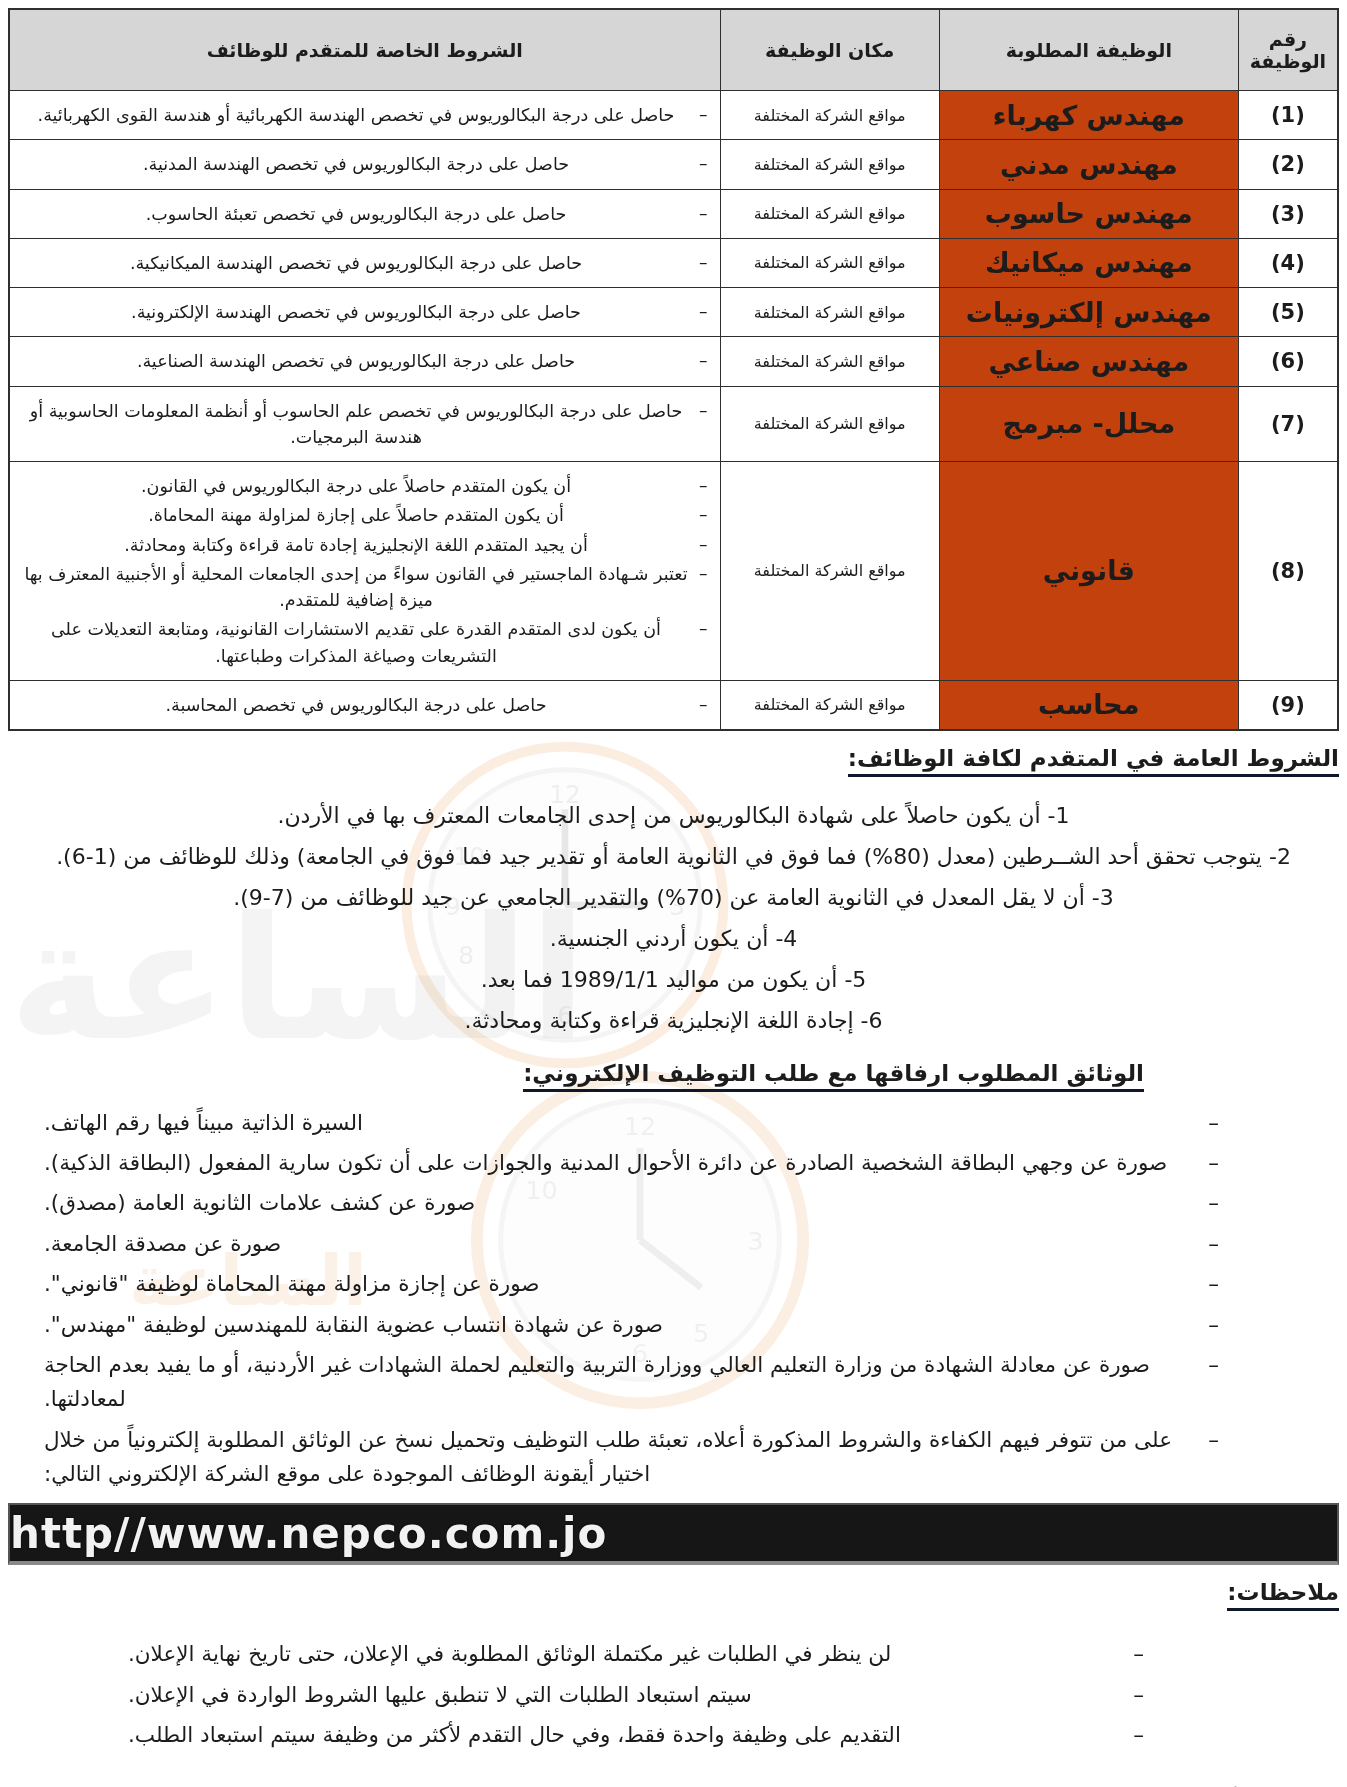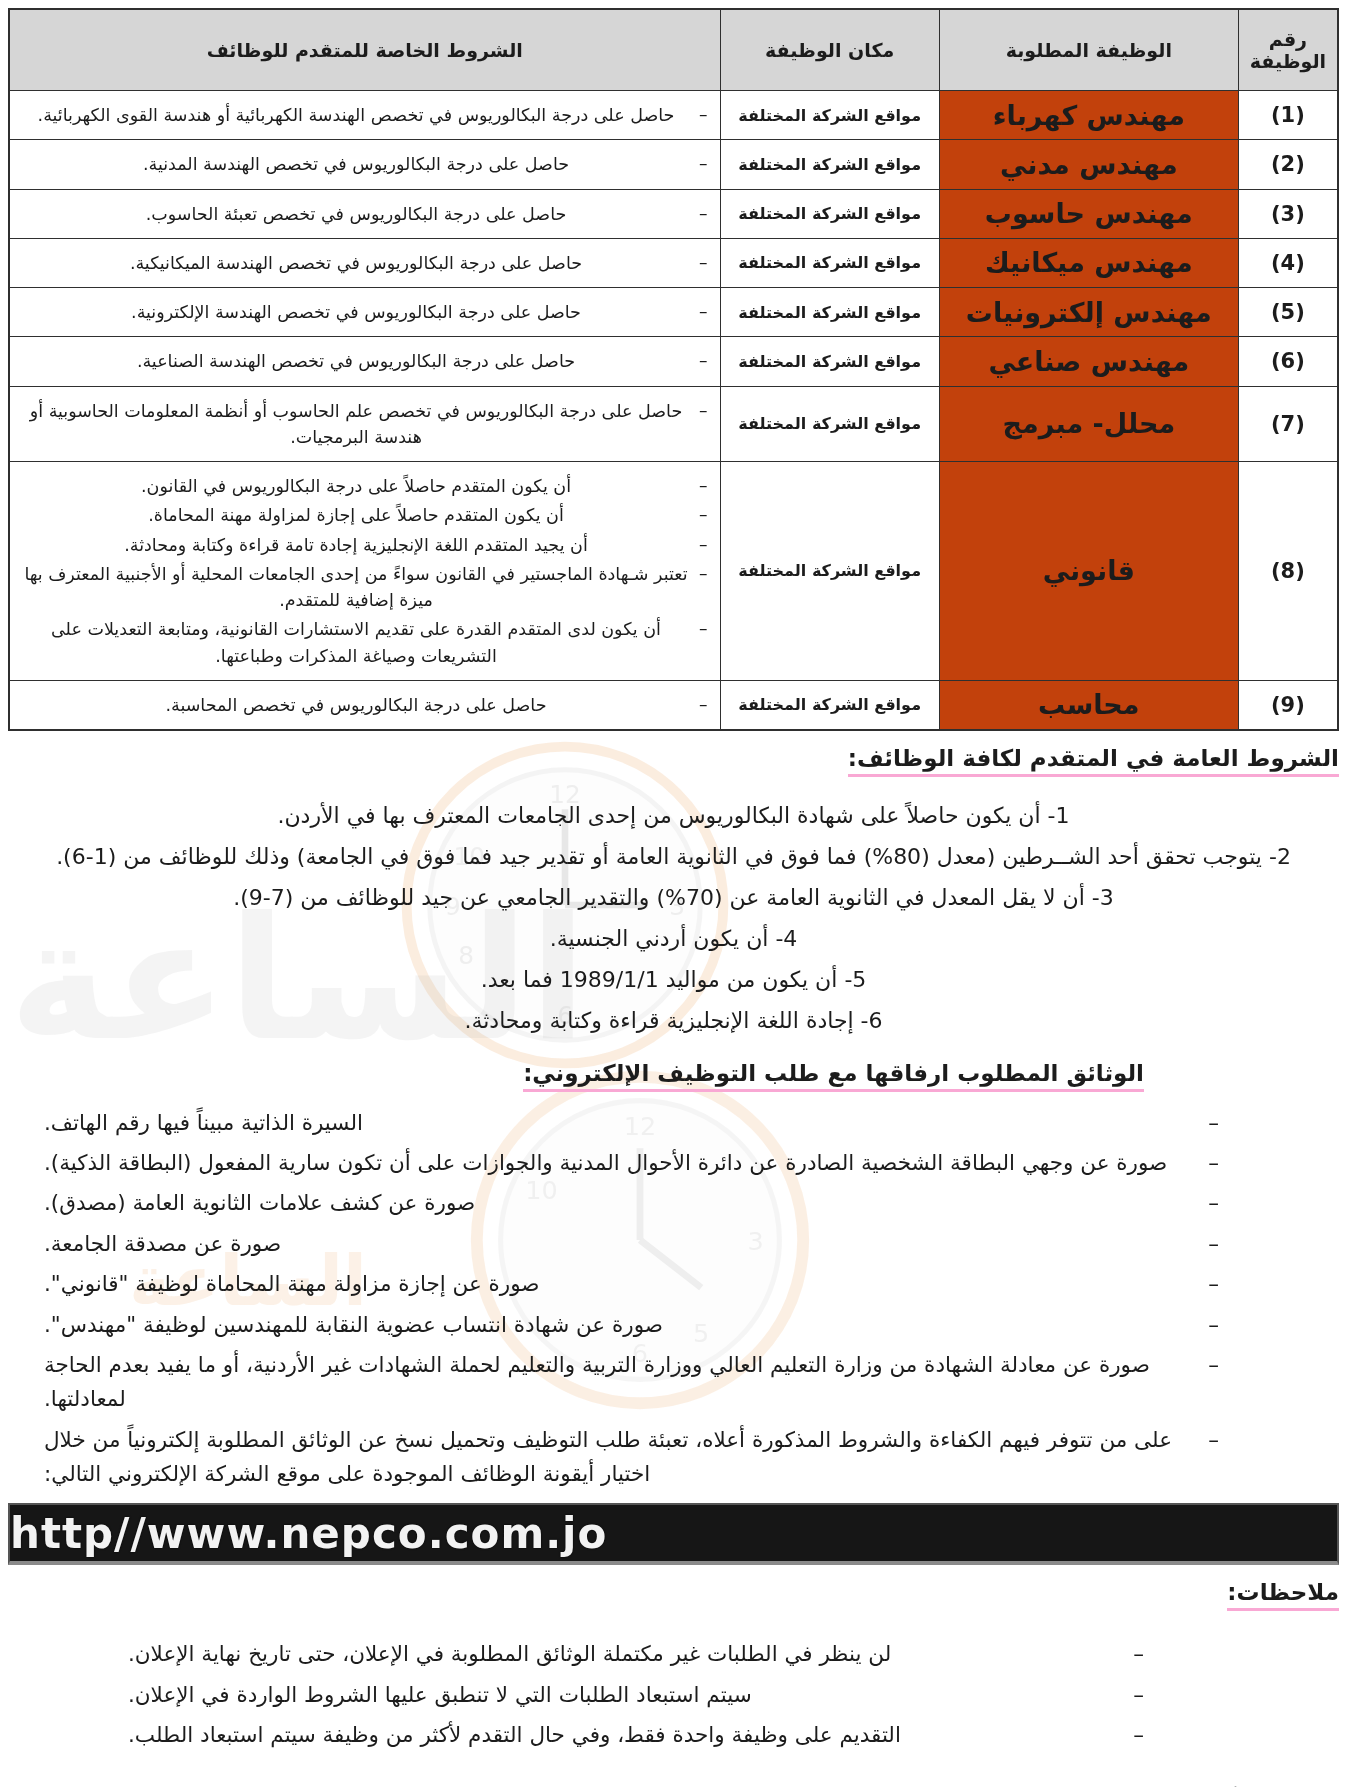--- a/index.html
+++ b/index.html
@@ -51,35 +51,35 @@
   td.cell-title {
     text-align: center;
     font-size: 27px;
     font-weight: bold;
     background: #c2410c;
     padding: 8px 4px;
   }
   td.cell-loc {
     text-align: center;
     font-size: 16px;
-    font-weight: bold;
+    font-weight: normal;
     padding: 6px 4px;
     background: #ffffff;
   }
   td.cell-cond { padding: 8px 12px; background: #ffffff; }
   .cond-item { display: flex; gap: 9px; align-items: flex-start; margin: 3px 0; }
   .cond-item::before { content: "–"; font-size: 17px; line-height: 1.5; flex: 0 0 auto; }
   .cond-text { flex: 1 1 auto; text-align: center; font-size: 17.5px; line-height: 1.5; }
 
   
   .sec-heading {
     display: inline-block;
     font-size: 23px;
     font-weight: bold;
-    border-bottom: 3px solid #f9a8d4;
+    border-bottom: 3px solid #0f172a;
     padding-bottom: 3px;
     margin-top: 14px;
   }
   .sec-heading.indented { margin-right: 195px; }
 
   .num-list { margin-top: 22px; }
   .num-item {
     text-align: center;
     font-size: 22px;
     line-height: 1.55;

